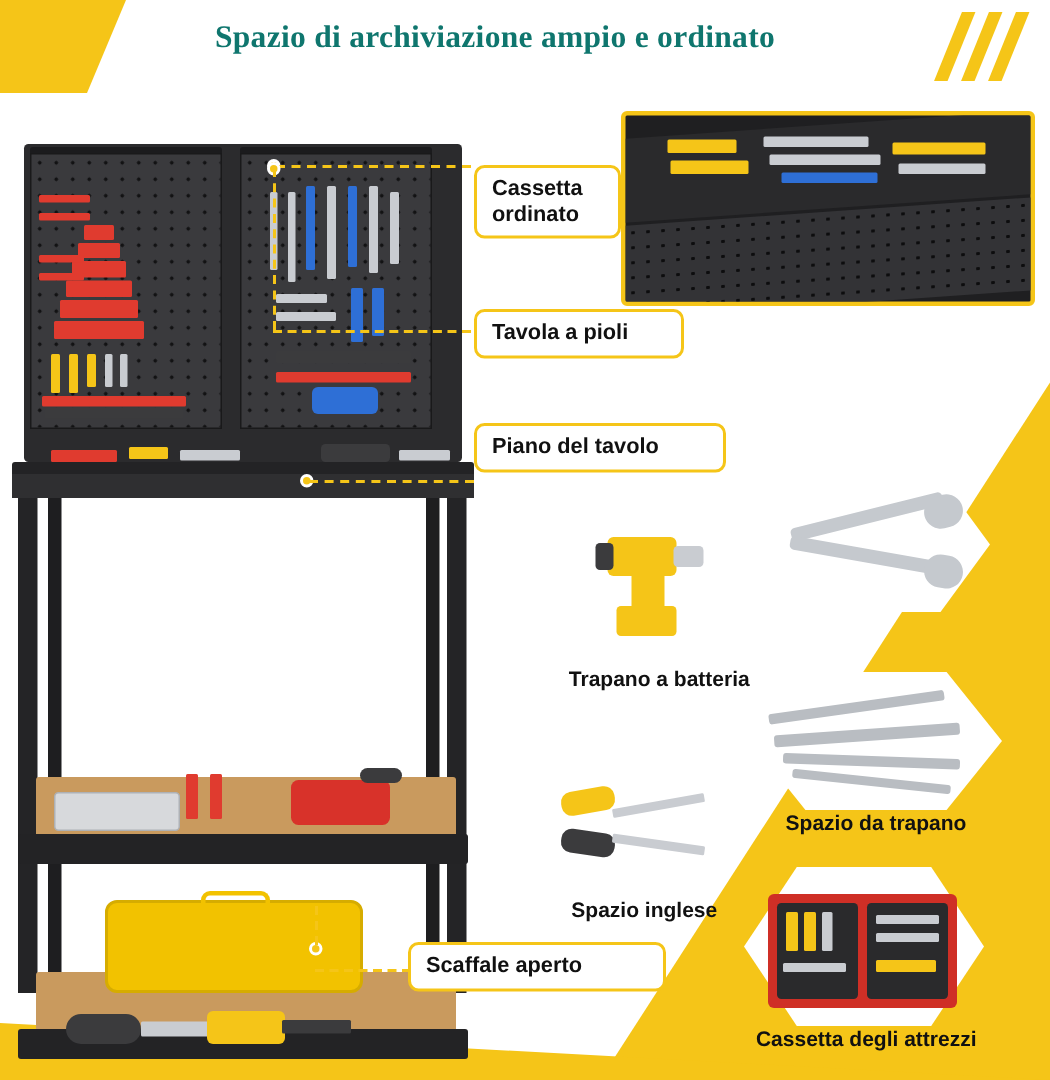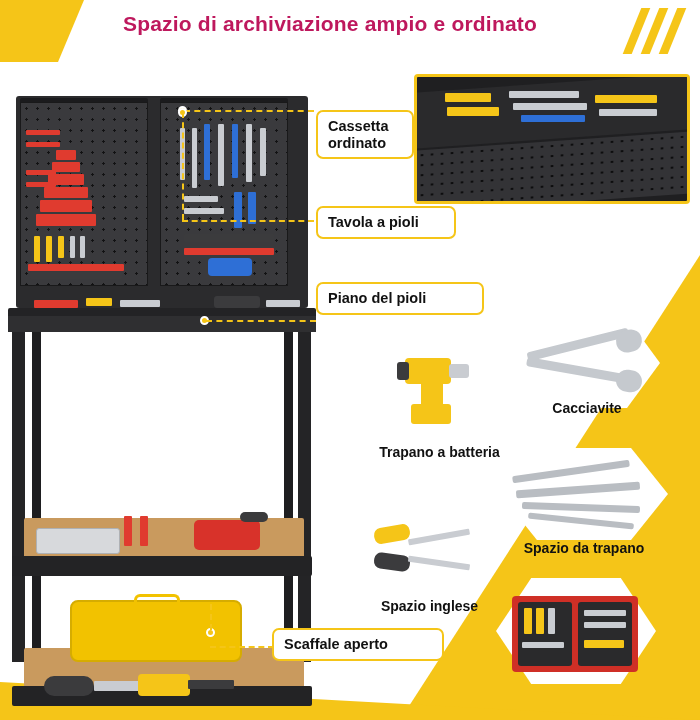--- a/index.html
+++ b/index.html
@@ -43,22 +43,23 @@
     border-right: 26px solid transparent;
   }
   .header-title {
     position: absolute;
     left: 70px;
     top: 12px;
     width: 520px;
     text-align: center;
     font-size: 21px;
     font-weight: bold;
-    color: #be185d;
+    color: #0f766e;
     letter-spacing: 0.2px;
+    font-family: Liberation Serif, serif;
   }
   .header-slashes {
     position: absolute;
     right: 8px;
     top: 8px;
     width: 90px;
     height: 46px;
   }
   .slash {
     position: absolute;
@@ -446,21 +447,21 @@
   <div class="dot" style="left:178px; top:108px;"></div>
   <div class="lead-v" style="left:182px; top:112px; height:108px;"></div>
   <div class="lead" style="left:182px; top:220px; width:132px;"></div>
   <div class="callout" style="left:316px; top:206px; width:140px;">
     <div>Tavola a pioli</div>
   </div>
 
   <div class="dot" style="left:200px; top:316px;"></div>
   <div class="lead" style="left:206px; top:320px; width:110px;"></div>
   <div class="callout" style="left:316px; top:282px; width:168px;">
-    <div>Piano del pioli</div>
+    <div>Piano del tavolo</div>
   </div>
 
   <div class="dot" style="left:206px; top:628px;"></div>
   <div class="lead-v" style="left:210px; top:604px; height:26px;"></div>
   <div class="lead" style="left:210px; top:646px; width:64px;"></div>
   <div class="callout" style="left:272px; top:628px; width:172px;">
     <div>Scaffale aperto</div>
   </div>
 
   <div class="hexbox" style="left:368px; top:330px; width:140px; height:116px;">
@@ -475,21 +476,20 @@
   <div class="prod-label" style="left:352px; top:444px; width:175px;">Trapano a batteria</div>
 
   <div class="hexbox" style="left:510px; top:318px; width:150px; height:90px;">
   </div>
   <div class="tool-art" style="left:520px; top:330px; width:132px; height:68px;">
     <div class="wrench" style="left:6px; top:10px; width:104px; height:9px; transform:rotate(-14deg);"></div>
     <div class="wrench" style="left:6px; top:36px; width:104px; height:9px; transform:rotate(10deg);"></div>
     <div class="wrench" style="left:96px; top:0px; width:26px; height:22px; border-radius:11px; transform:rotate(-14deg);"></div>
     <div class="wrench" style="left:96px; top:40px; width:26px; height:22px; border-radius:11px; transform:rotate(10deg);"></div>
   </div>
-  <div class="prod-label" style="left:512px; top:400px; width:150px;">Cacciavite</div>
 
   <div class="hexbox" style="left:358px; top:500px; width:140px; height:100px;">
   </div>
   <div class="tool-art" style="left:374px; top:520px; width:112px; height:66px;">
     <div class="yellow-bit" style="left:0px; top:6px; width:36px; height:16px; border-radius:7px; transform:rotate(-10deg);"></div>
     <div class="grey-bit" style="left:34px; top:14px; width:62px; height:6px; transform:rotate(-10deg);"></div>
     <div class="dark-bit" style="left:0px; top:34px; width:36px; height:16px; border-radius:7px; transform:rotate(8deg);"></div>
     <div class="grey-bit" style="left:34px; top:40px; width:62px; height:6px; transform:rotate(8deg);"></div>
   </div>
   <div class="prod-label" style="left:352px; top:598px; width:155px;">Spazio inglese</div>
@@ -511,14 +511,15 @@
     <div class="dark-bit" style="left:10px; top:10px; width:54px; height:64px; border-radius:3px; background:#2a2a2c;"></div>
     <div class="dark-bit" style="left:70px; top:10px; width:54px; height:64px; border-radius:3px; background:#2a2a2c;"></div>
     <div class="yellow-bit" style="left:16px; top:16px; width:8px; height:26px;"></div>
     <div class="yellow-bit" style="left:28px; top:16px; width:8px; height:26px;"></div>
     <div class="grey-bit" style="left:40px; top:16px; width:7px; height:26px;"></div>
     <div class="grey-bit" style="left:76px; top:18px; width:42px; height:6px;"></div>
     <div class="grey-bit" style="left:76px; top:30px; width:42px; height:6px;"></div>
     <div class="grey-bit" style="left:14px; top:50px; width:42px; height:6px;"></div>
     <div class="yellow-bit" style="left:76px; top:48px; width:40px; height:8px;"></div>
   </div>
+  <div class="prod-label" style="left:460px; top:684px; width:235px;">Cassetta degli attrezzi</div>
 
 </div>
 
 </body></html>

